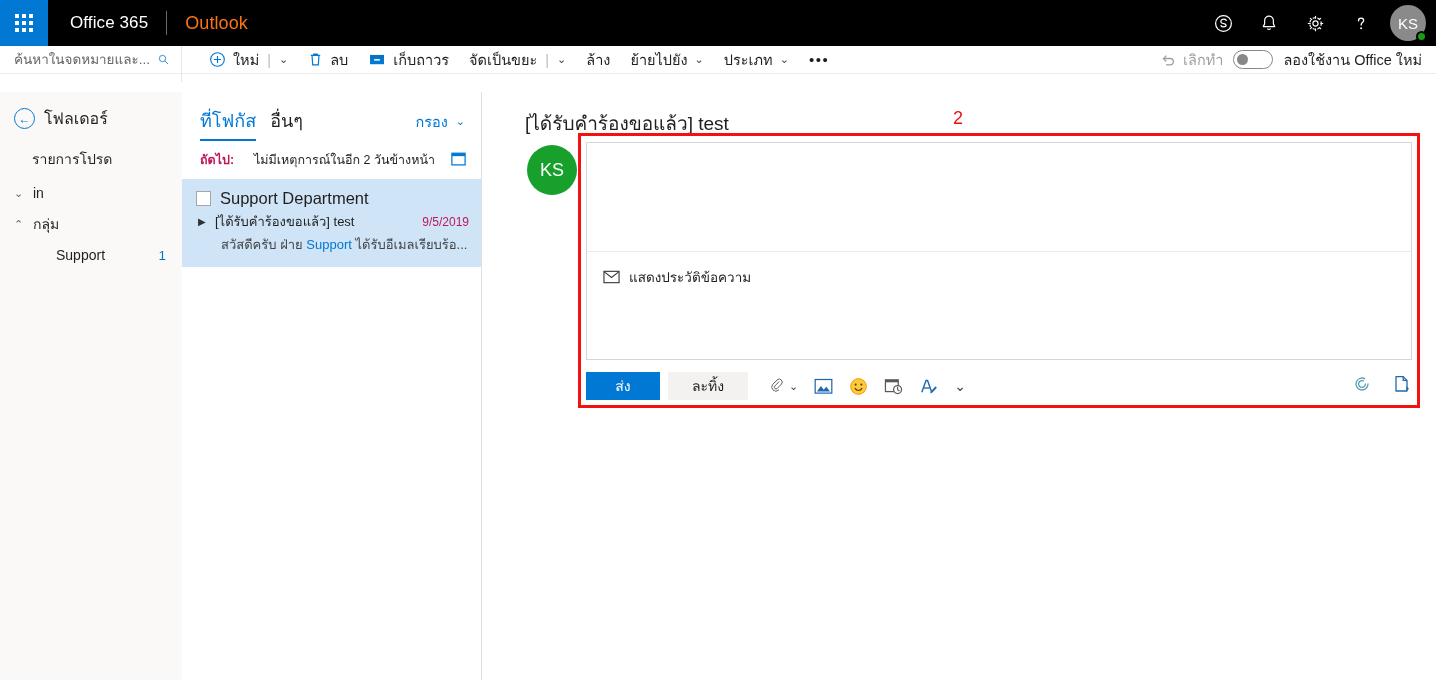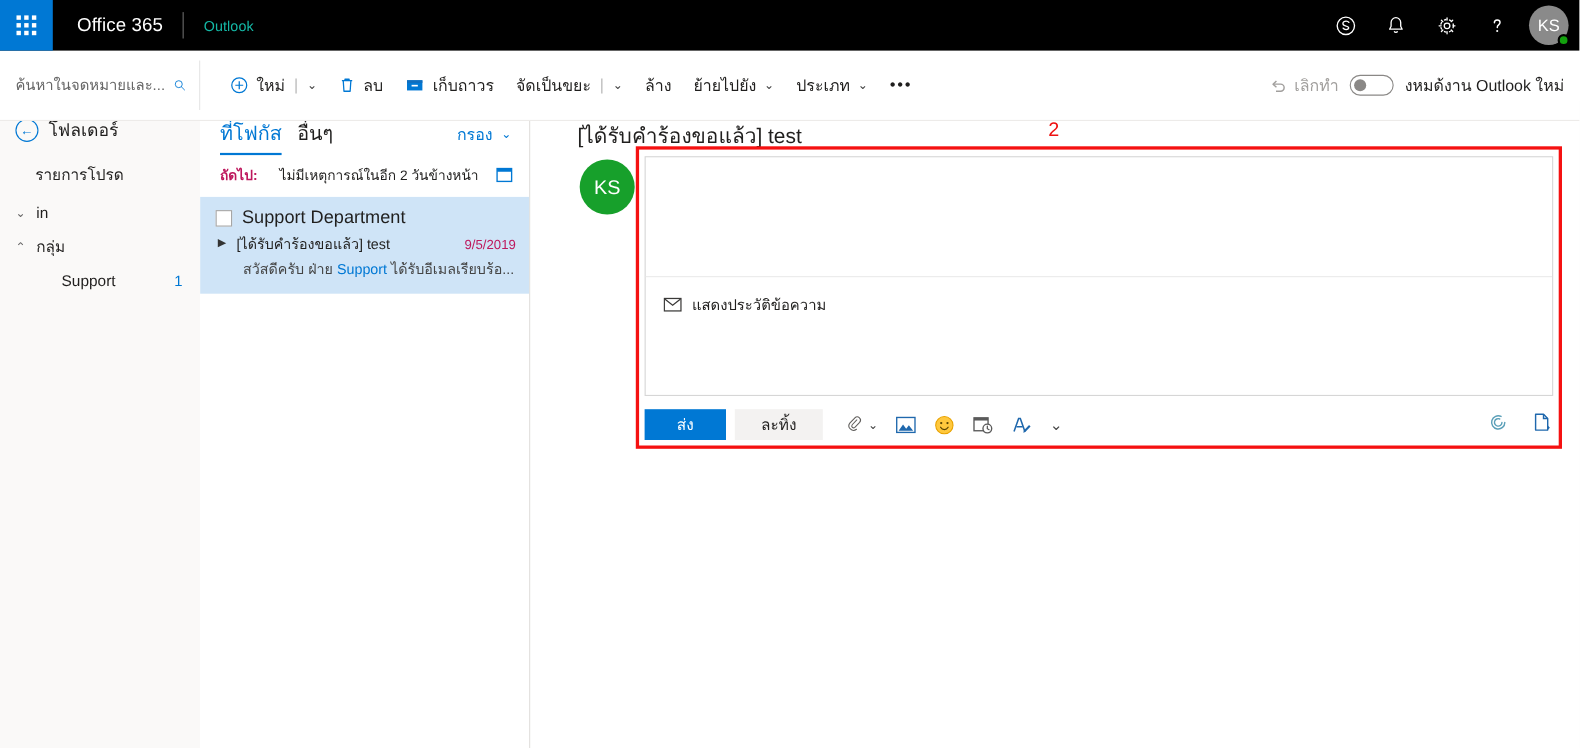--- a/index.html
+++ b/index.html
@@ -36,21 +36,21 @@
     display: grid; grid-template-columns: repeat(3, 4px);
     grid-template-rows: repeat(3, 4px); gap: 3px;
   }
   .waffle-grid i { display:block; width:4px; height:4px; background:#fff; }
   .suite-brand {
     color: #ffffff; font-size: 17px; padding: 0 18px 0 22px;
     letter-spacing: .1px;
   }
   .suite-sep { width: 1px; height: 24px; background: #6b6b6b; }
   .suite-app {
-    color: #14b8a6; font-size: 13px; padding: 0 18px;
+    color: #f97316; font-size: 18px; padding: 0 18px;
     letter-spacing: .1px; cursor: pointer;
   }
   .suite-right {
     margin-left: auto; display: flex; align-items: center; height: 46px;
   }
   .suite-ic {
     width: 46px; height: 46px; display:flex; align-items:center;
     justify-content:center; color:#fff; cursor:pointer;
   }
   .suite-ic svg { display:block; }
@@ -61,21 +61,21 @@
     margin: 0 10px 0 6px; position: relative; cursor: pointer;
   }
   .presence {
     position:absolute; right: -1px; bottom: -1px;
     width: 11px; height: 11px; border-radius: 50%;
     background: #13a10e; border: 2px solid #000;
   }
 
   
   .cmdbar {
-    position: absolute; top: 46px; left: 0; width: 1436px; height: 64px;
+    position: absolute; top: 46px; left: 0; width: 1436px; height: 28px;
     background: #ffffff; border-bottom: 1px solid #edebe9;
     display: flex; align-items: center; z-index: 15;
   }
   .searchbox {
     width: 182px; height: 45px; display:flex; align-items:center;
     padding: 0 12px; border-right: 1px solid #e6e6e6; gap: 6px;
   }
   .searchbox input {
     border: none; outline: none; font-size: 13.5px; color: #666;
     width: 140px; background: transparent;
@@ -419,21 +419,21 @@
       <svg width="16" height="16" viewBox="0 0 16 16">
         <path d="M4 6.5h6.2a3.2 3.2 0 0 1 0 6.4H6" fill="none" stroke="#a19f9d" stroke-width="1.3"></path>
         <path d="M6.4 3.6L3.3 6.6l3.1 2.8" fill="none" stroke="#a19f9d" stroke-width="1.3" stroke-linejoin="round"></path>
         </svg>
       <span>เลิกทำ</span>
     </div>
     <div class="toggle-wrap">
       <span class="toggle">
           <i></i>
         </span>
-      <span class="toggle-lbl">งหมด้งาน Outlook ใหม่</span>
+      <span class="toggle-lbl">ลองใช้งาน Office ใหม่</span>
     </div>
   </div>
 </div>
 
 <div class="folderpane">
   <div class="folder-head">
     <span class="backcirc">←</span>
     <span>โฟลเดอร์</span>
   </div>
   <div class="fav">รายการโปรด</div>

